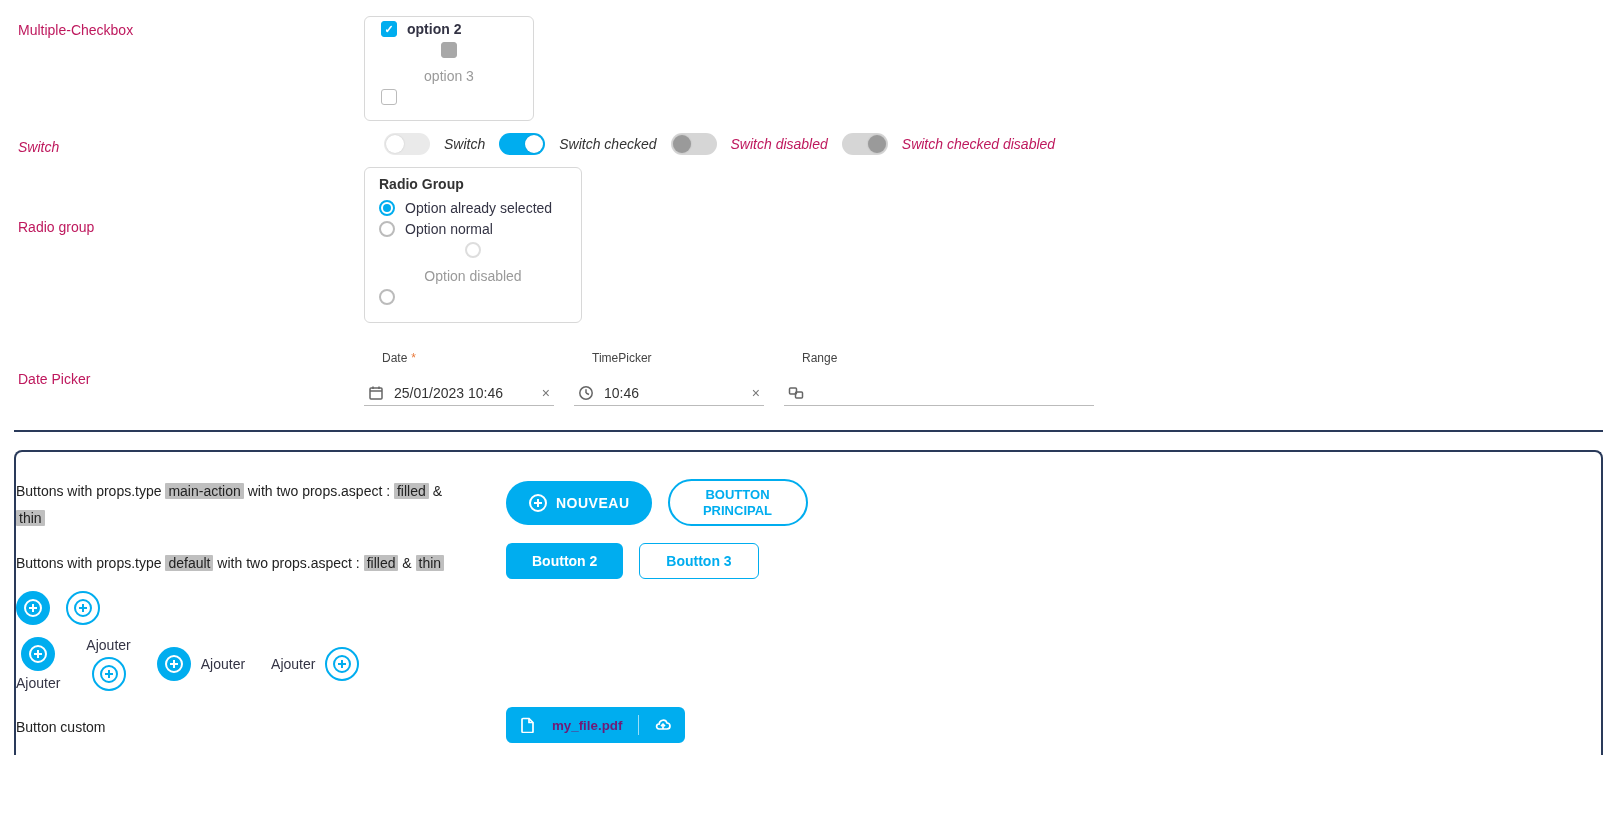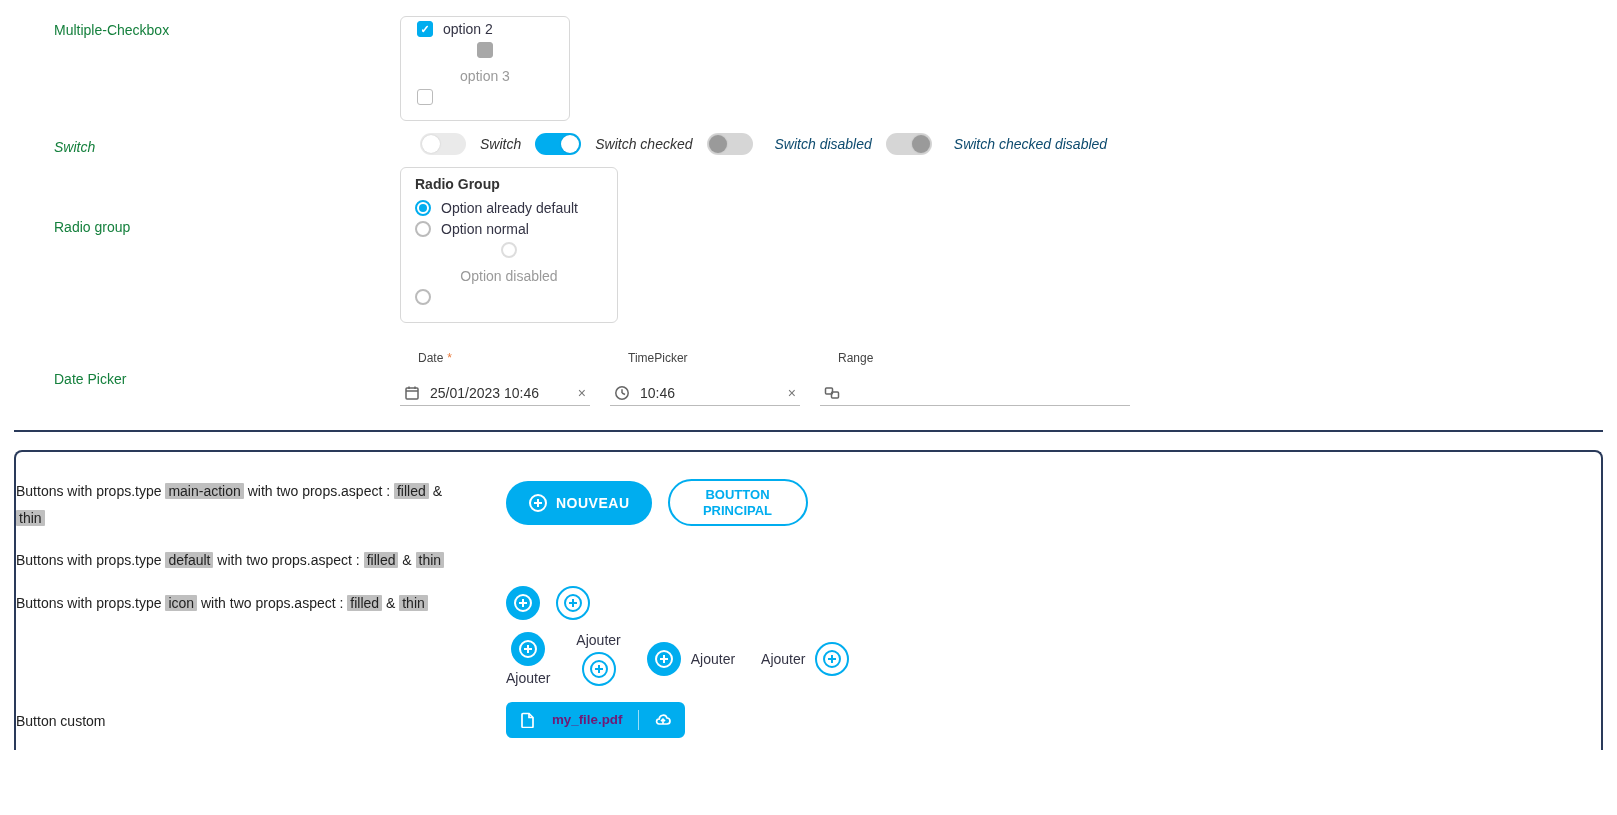--- a/index.html
+++ b/index.html
@@ -1,21 +1,21 @@
 <!DOCTYPE html>
 <html><head>
   <meta charset="utf-8">
   <style>
     * { box-sizing: border-box; margin: 0; padding: 0; }
     body { font-family: Arial, Helvetica, sans-serif; font-size: 14px; color: #333; background: #fff; padding: 0 14px; }
     .panel { border: 2px solid #2a3a5a; border-top-left-radius: 8px; border-top-right-radius: 8px; padding: 10px 0 14px 0; margin-top: 4px; }
     .panel-top { border-top: none; border-left: none; border-right: none; border-bottom: 2px solid #2a3a5a; padding-bottom: 18px; margin-top: 0;}
     .panel-bottom { border-top: 2px solid #2a3a5a; border-left: 2px solid #2a3a5a; border-right: 2px solid #2a3a5a; border-bottom: none; border-radius: 8px 8px 0 0; margin-top: 18px; padding: 16px 0 6px 0;}
     .row { display: flex; align-items: flex-start; padding: 6px 0; }
-    .row-label { width: 350px; flex: 0 0 350px; padding-top: 6px; color: #15803d; padding-left: 4px; margin-left: 36px;}
+    .row-label { width: 350px; flex: 0 0 350px; padding-top: 6px; color: #be185d; padding-left: 4px;}
     .row-content { flex: 1; display: flex; align-items: center; gap: 14px; flex-wrap: wrap; }
     .card { border: 1px solid #d8d8d8; border-radius: 6px; padding: 10px 16px 10px 16px; width: 170px;}
     .card-radio { border: 1px solid #d8d8d8; border-radius: 6px; padding: 8px 14px 12px 14px; width: 218px;}
     .radio-title { font-weight: 700; color: #333; margin-bottom: 8px; }
     .cb-line,.r-line { display: flex; align-items: center; gap: 10px; margin: 5px 0; color: #334; }
     .cb-line.disabled, .r-line.disabled { color: #9a9a9a; flex-direction: column; }
     .cb { width: 16px; height: 16px; border-radius: 3px; border: 1px solid #bbb; background: #fff; display: inline-flex; align-items: center; justify-content: center;}
     .cb.checked { background: #00adef; border-color: #00adef; }
     .cb.checked::after { content: "✓"; color: #fff; font-size: 11px; line-height: 1; font-weight: 900;}
     .cb.disabled { background: #a8a8a8; border-color: #a8a8a8; }
@@ -24,21 +24,21 @@
     .radio.selected::after { content: ""; width: 8px; height: 8px; background: #00adef; border-radius: 50%; }
     .radio.disabled { border-color: #ddd; }
     .switch { width: 46px; height: 22px; border-radius: 13px; background: #eaeaea; position: relative; display: inline-block; flex:0 0 46px;}
     .switch::after { content: ""; position: absolute; width: 18px; height: 18px; border-radius: 50%; background: #fff; top: 2px; left: 2px; transition: none; box-shadow: 0 0 2px rgba(0,0,0,.15);}
     .switch.on { background: #00adef; }
     .switch.on::after { left: 26px; }
     .switch.disabled { background: #d6d6d6; }
     .switch.disabled::after { background: #9a9a9a; }
     .switch.on.disabled::after { left: 26px; }
     .switch-label { color: #333; }
-    .switch-label.disabled { color: #0c4a6e; margin-left: 8px; }
+    .switch-label.disabled { color: #be185d; }
     .field-group { display: flex; gap: 20px; align-items: flex-end; }
     .field { display: flex; flex-direction: column; gap: 16px; }
     .field-label { font-size: 12px; color: #444; padding-left: 18px; }
     .req { color: #e97a3c; margin-left: 4px; }
     .input-line { display: flex; align-items: center; gap: 10px; border-bottom: 1px solid #bbb; padding: 4px 4px; }
     .input-line.wide { width: 190px;}
     .input-line.midw { width: 190px;}
     .input-line.rangew { width: 310px;}
     .input-val { color: #333; flex: 1; }
     .clear-x { color: #777; font-size: 14px; cursor: pointer; }
@@ -100,21 +100,21 @@
     </g>
   </defs>
 </svg>
 
 <div class="panel panel-top">
 
   <div class="row">
     <div class="row-label">Multiple-Checkbox</div>
     <div class="row-content">
       <div class="card">
-        <div class="cb-line" style="margin-top:-6px;">
+        <div class="cb-line" style="margin-top:-6px;font-weight:bold;">
           <span class="cb checked"></span>
           <span>option 2</span>
         </div>
         <div class="cb-line disabled">
           <span class="cb disabled"></span>
           <span>option 3</span>
         </div>
         <div class="cb-line">
           <span class="cb"></span>
         </div>
@@ -136,21 +136,21 @@
     </div>
   </div>
 
   <div class="row">
     <div class="row-label" style="padding-top:52px;">Radio group</div>
     <div class="row-content">
       <div class="card-radio">
         <div class="radio-title">Radio Group</div>
         <div class="r-line">
           <span class="radio selected"></span>
-          <span>Option already default</span>
+          <span>Option already selected</span>
         </div>
         <div class="r-line">
           <span class="radio"></span>
           <span>Option normal</span>
         </div>
         <div class="r-line disabled">
           <span class="radio disabled"></span>
           <span>Option disabled</span>
         </div>
         <div class="r-line">
@@ -217,26 +217,27 @@
       <button class="btn main thin" style="width:140px;">
         <span>BOUTTON PRINCIPAL</span>
       </button>
     </div>
   </div>
 
   <div class="button-section-row">
     <div class="button-section-label desc-line">
       <span>Buttons with props.type </span><span class="chip">default</span><span> with two props.aspect : </span><span class="chip">filled</span><span> &amp; </span><span class="chip">thin</span>
     </div>
+    <div class="button-row">
+      <button class="btn default filled">Boutton 2</button>
+      <button class="btn default thin">Boutton 3</button>
+    </div>
   </div>
 
   <div class="button-section-row" style="align-items:flex-start;">
-    <div class="button-section-label desc-line">
-      <span>Buttons with props.type </span><span class="chip">icon</span><span> with two props.aspect : </span><span class="chip">filled</span><span> &amp; </span><span class="chip">thin</span>
-    </div>
     <div style="display:flex; flex-direction:column; gap:12px;">
       <div class="button-row">
         <button class="btn iconbtn filled">
           <svg class="plus-circ" viewBox="0 0 20 20">
               <use href="#i-plus-circle"></use>
             </svg>
         </button>
         <button class="btn iconbtn thin">
           <svg class="plus-circ" viewBox="0 0 20 20">
               <use href="#i-plus-circle"></use>

